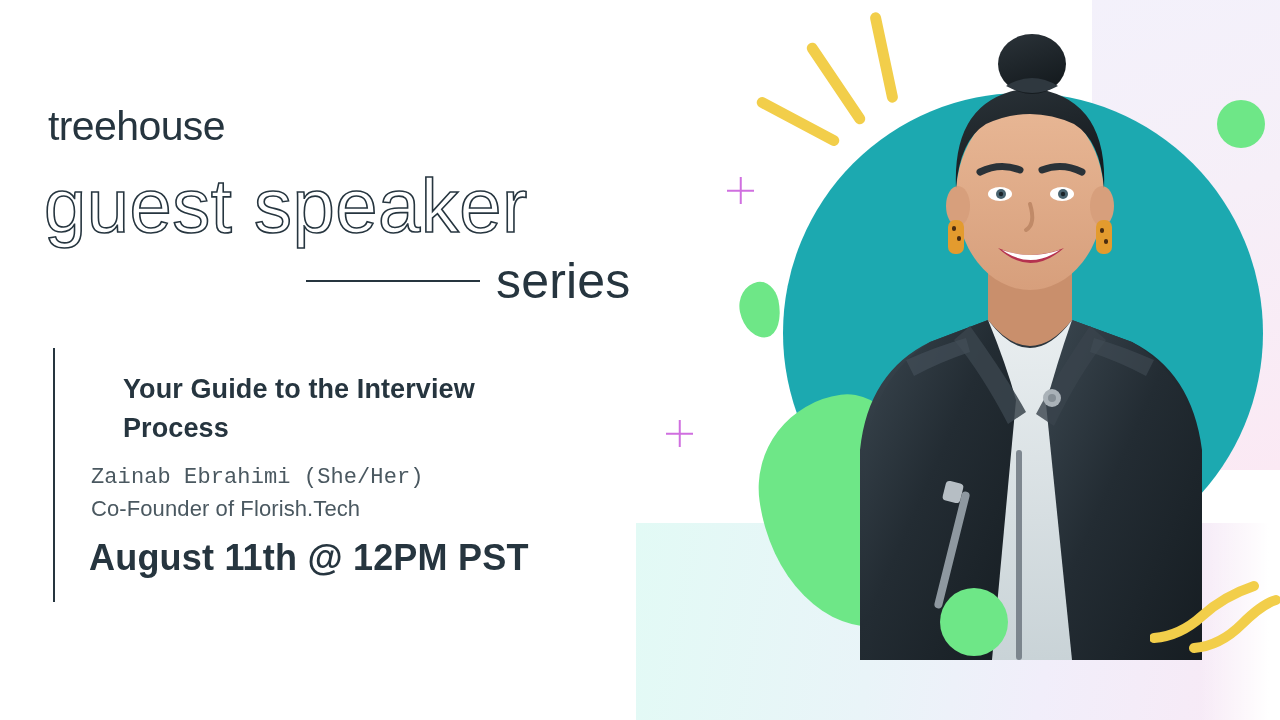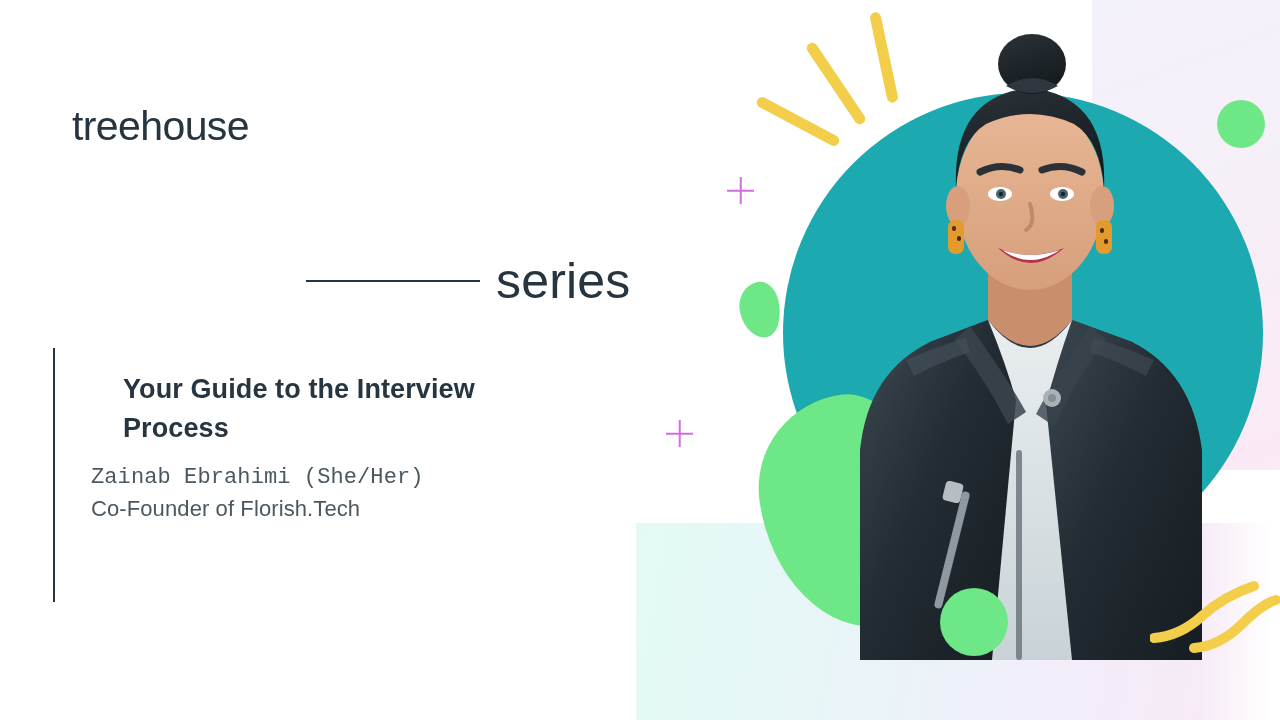--- a/index.html
+++ b/index.html
@@ -133,21 +133,20 @@
   
   #brand-wordmark {
     position: absolute;
     left: 48px;
     top: 106px;
     font-size: 41px;
     font-weight: 400;
     letter-spacing: -0.6px;
     color: #26353f;
     line-height: 1;
-    margin-left: 24px;
   }
   #headline-outline {
     position: absolute;
     left: 44px;
     top: 168px;
     font-size: 76px;
     font-weight: 400;
     letter-spacing: 0.5px;
     line-height: 1;
     color: transparent;
@@ -341,27 +340,29 @@
       <path d="M4 58 Q30 56 52 36 Q74 16 104 6" stroke="#f2ce4a" stroke-width="10" fill="none" stroke-linecap="round"></path>
       <path d="M44 68 Q70 66 92 44 Q112 24 126 20" stroke="#f2ce4a" stroke-width="10" fill="none" stroke-linecap="round"></path>
     </svg>
   </div>
 
   <div class="plus" id="plus-top"></div>
   <div class="plus" id="plus-bottom"></div>
 
   <div id="brand-wordmark">treehouse</div>
 
+  <div id="headline-outline">guest speaker</div>
 
   <div id="series-rule"></div>
 
   <div id="series-word">series</div>
 
   <div id="left-rule"></div>
 
   <div id="talk-title">Your Guide to the Interview Process</div>
 
   <div id="speaker-name">Zainab Ebrahimi (She/Her)</div>
 
   <div id="speaker-role">Co-Founder of Florish.Tech</div>
 
+  <div id="event-datetime">August 11th @ 12PM PST</div>
 
 </div>
 
 </body></html>

